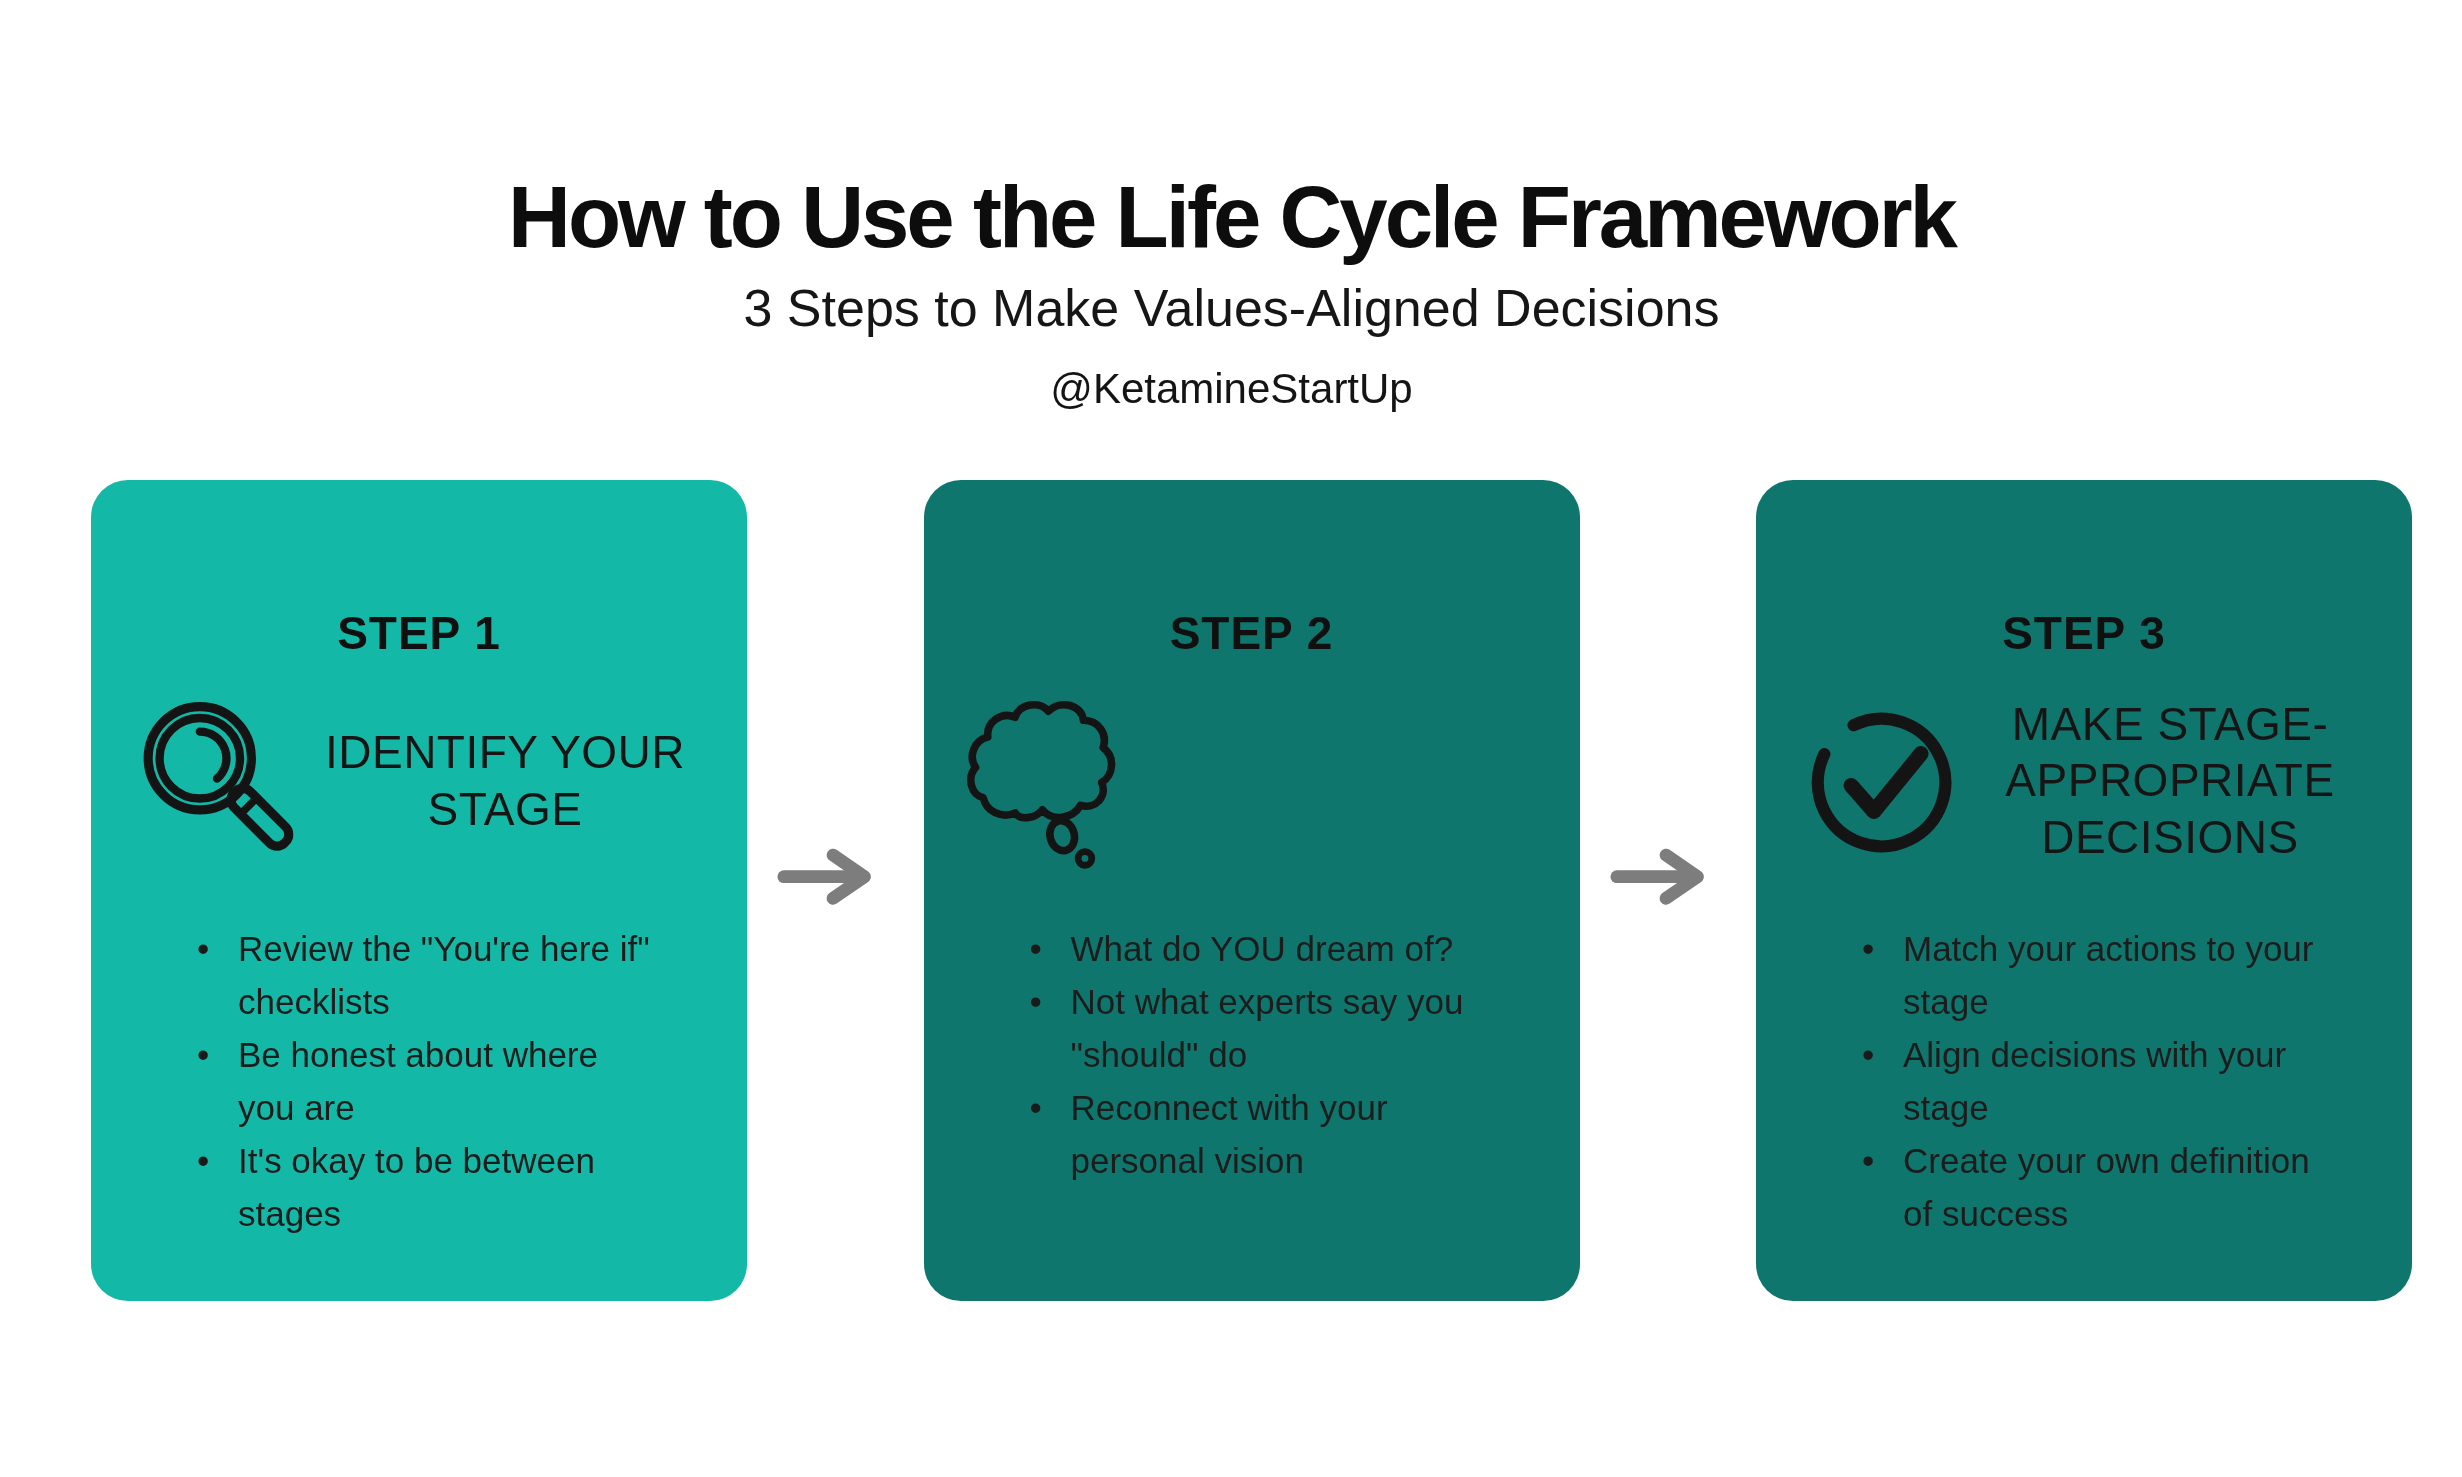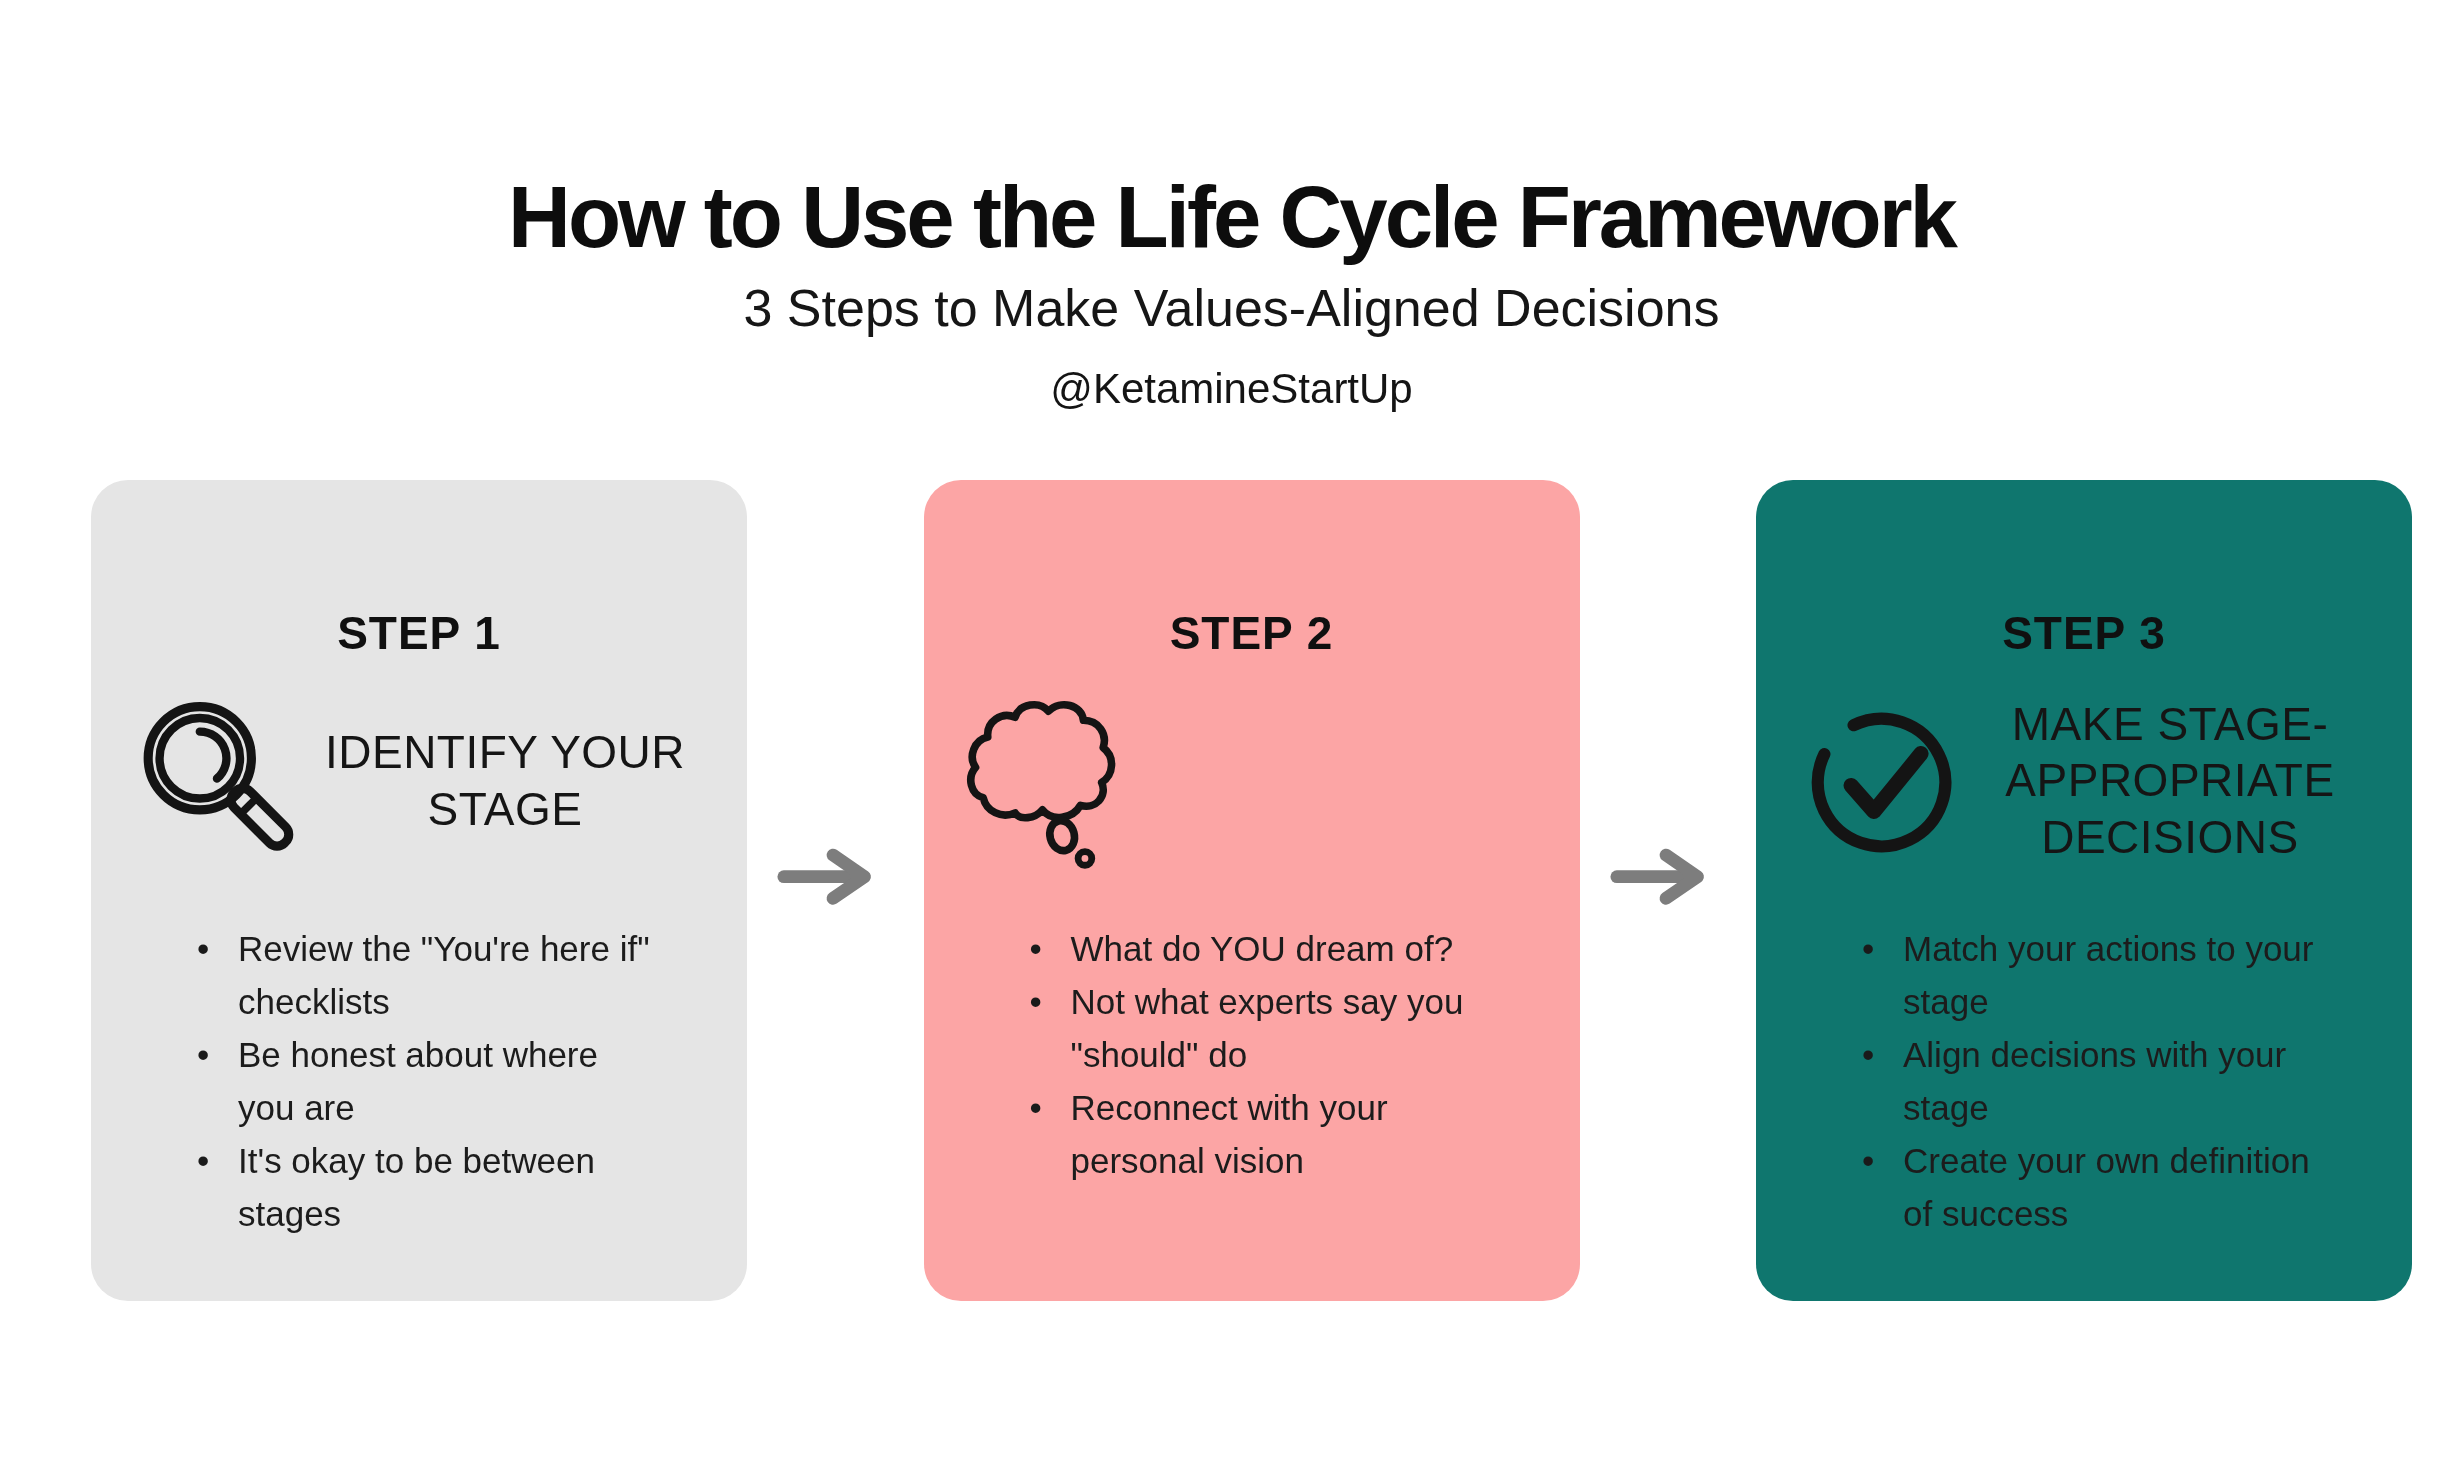--- a/index.html
+++ b/index.html
@@ -72,21 +72,21 @@
 </head>
 <body style="background: rgb(255, 255, 255);">
 
 <div class="header">
   <h1 class="title">How to Use the Life Cycle Framework</h1>
   <div class="subtitle">3 Steps to Make Values-Aligned Decisions</div>
   <div class="handle">@KetamineStartUp</div>
 </div>
 
 <div class="cards-row">
-  <section class="card" style="background: #e5e5e5;">
+  <section class="card" style="background: #14b8a6;">
     <h2 class="step-label">STEP 1</h2>
     <div class="header-row">
       <div class="icon-box">
 
         <svg viewBox="0 0 110 110">
           <circle class="stroke" cx="44" cy="40" r="34" stroke-width="6"></circle>
           <circle class="stroke" cx="44" cy="40" r="26.5" stroke-width="5.5"></circle>
           <path class="stroke" d="M44 22.5 A17.5 17.5 0 0 1 55.3 53.4" stroke-width="5.5" stroke-linecap="round"></path>
           <g transform="rotate(-45 68 64)">
             <rect class="stroke" x="61" y="62" width="15" height="47" rx="7" stroke-width="6"></rect>
@@ -113,21 +113,21 @@
       </ul>
   </section>
 
   <div class="gutter">
     <svg class="arrow-svg" viewBox="0 0 120 62" style="color: rgb(125, 125, 125);">
       <line x1="8" y1="31" x2="80" y2="31" stroke="currentColor" stroke-width="13" stroke-linecap="round"></line>
       <path d="M58 9 L90 31 L58 53" fill="none" stroke="currentColor" stroke-width="13" stroke-linecap="round" stroke-linejoin="round"></path>
     </svg>
   </div>
 
-  <section class="card" style="background: #fca5a5;">
+  <section class="card" style="background: #0f766e;">
     <h2 class="step-label">STEP 2</h2>
     <div class="header-row">
       <div class="icon-box">
 
         <svg viewBox="0 0 110 118">
           <path class="stroke" stroke-width="5" stroke-linejoin="round" d="M33 80 C24 84 14 79 12 70 C4 68 1 57 7 50 C2 43 6 32 15 30 C14 20 24 13 33 17 C36 8 49 6 55 13 C63 5 77 9 78 19 C88 19 94 28 91 37 C99 43 98 55 90 60 C94 69 86 78 76 75 C71 84 57 86 51 78 C46 84 36 85 33 80 Z"></path>
           <ellipse class="stroke" cx="64" cy="95" rx="8" ry="10" stroke-width="5" transform="rotate(-15 64 95)"></ellipse>
           <circle class="stroke" cx="79" cy="110" r="4.5" stroke-width="4.5"></circle>
         </svg>
 

